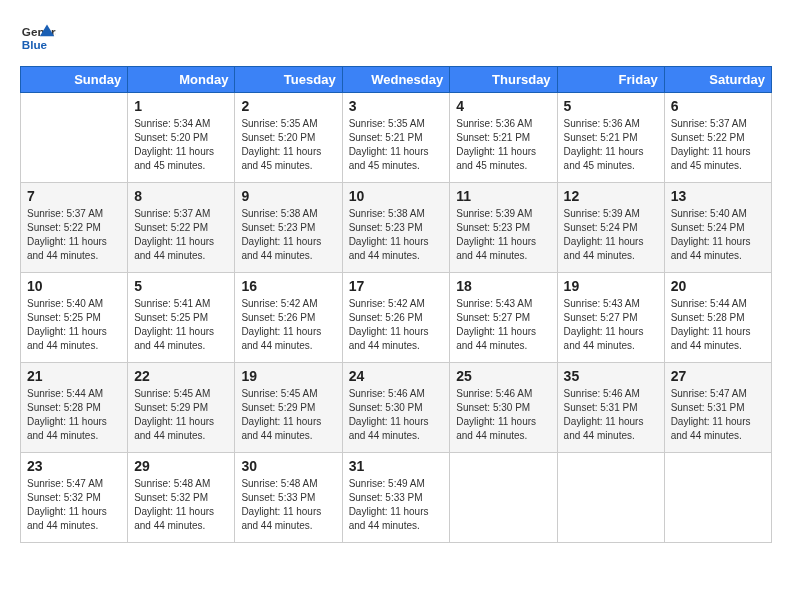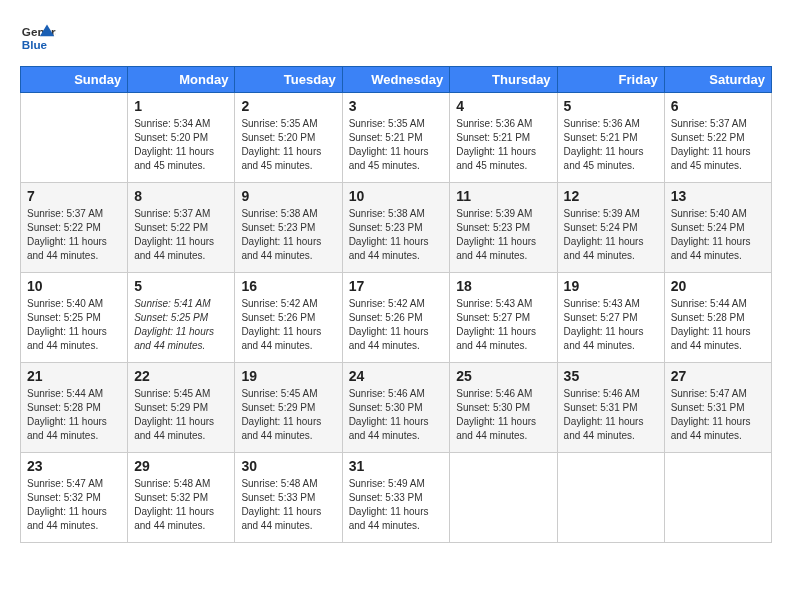--- a/index.html
+++ b/index.html
@@ -210,21 +210,21 @@
       <tr>
         <td>
           <span class="day-number">10</span>
           <div class="day-info" style="white-space: pre-line;">Sunrise: 5:40 AM
 Sunset: 5:25 PM
 Daylight: 11 hours
 and 44 minutes.</div>
         </td>
         <td>
           <span class="day-number">5</span>
-          <div class="day-info" style="white-space: pre-line; font-style: italic;">Sunrise: 5:41 AM
+          <div class="day-info" style="white-space: pre-line;">Sunrise: 5:41 AM
 Sunset: 5:25 PM
 Daylight: 11 hours
 and 44 minutes.</div>
         </td>
         <td>
           <span class="day-number">16</span>
           <div class="day-info" style="white-space: pre-line;">Sunrise: 5:42 AM
 Sunset: 5:26 PM
 Daylight: 11 hours
 and 44 minutes.</div>

